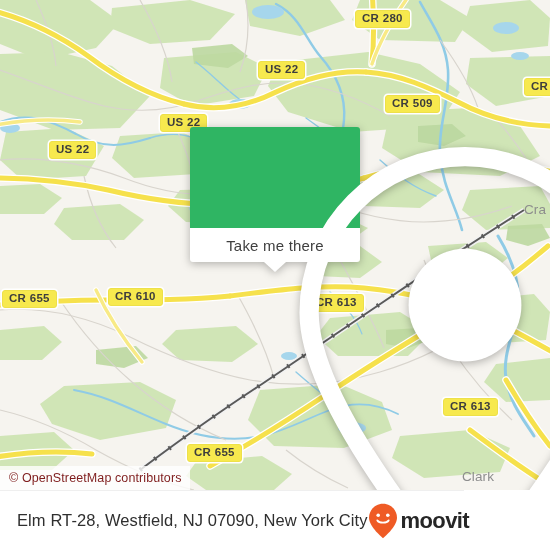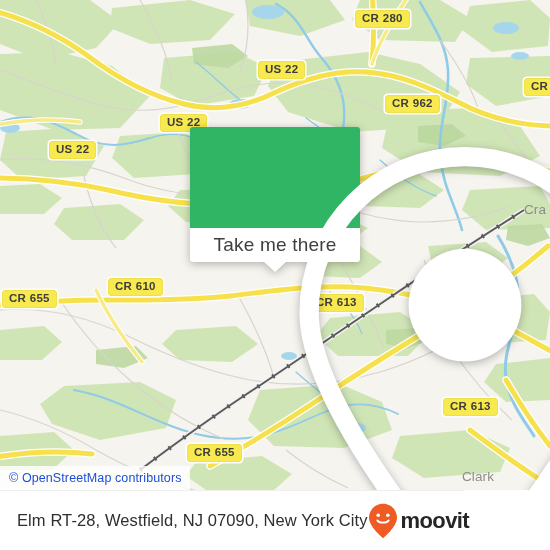--- a/index.html
+++ b/index.html
@@ -88,21 +88,21 @@
     height: 34px;
     background: #ffffff;
     border-radius: 0 0 3px 3px;
     display: flex;
     align-items: center;
     justify-content: center;
     position: relative;
   }
   #popup-label {
     color: #3f3f3f;
-    font-size: 19px;
+    font-size: 15px;
     letter-spacing: .2px;
   }
   #popup-tail {
     position: absolute;
     left: 50%;
     margin-left: -11px;
     bottom: -10px;
     width: 0; height: 0;
     border-left: 11px solid transparent;
     border-right: 11px solid transparent;
@@ -112,21 +112,21 @@
   
   #osm-attribution {
     position: absolute;
     left: 0;
     top: 466px;
     height: 24px;
     display: flex;
     align-items: center;
     padding: 0 8px 0 9px;
     background: rgba(255,255,255,0.80);
-    color: #1d4ed8;
+    color: #7f1d1d;
     font-size: 12.5px;
     letter-spacing: .1px;
   }
 
   
   #footer {
     position: absolute;
     left: 0;
     top: 490px;
     width: 464px;
@@ -329,26 +329,26 @@
           <path d="M140,470 C180,440 222,410 262,384 C306,354 350,324 392,296 C436,266 480,238 524,210" stroke="#5a5a5a" stroke-width="4.4" stroke-dasharray="2 16"></path>
         </g>
       </g>
     </svg>
 
     <div class="place-label" style="left:524px; top:203px; width:40px; text-align:left;">Cra</div>
     <div class="place-label" style="left:452px; top:470px; width:52px;">Clark</div>
 
     <div class="shield" style="left:355px; top:10px;">CR 280</div>
     <div class="shield" style="left:258px; top:61px;">US 22</div>
-    <div class="shield" style="left:385px; top:95px;">CR 962</div>
+    <div class="shield" style="left:385px; top:95px;">CR 509</div>
     <div class="shield" style="left:524px; top:78px;">CR 5</div>
     <div class="shield" style="left:160px; top:114px;">US 22</div>
     <div class="shield" style="left:49px; top:141px;">US 22</div>
     <div class="shield" style="left:2px; top:290px;">CR 655</div>
-    <div class="shield" style="left:108px; top:278px;">CR 610</div>
+    <div class="shield" style="left:108px; top:288px;">CR 610</div>
     <div class="shield" style="left:309px; top:294px;">CR 613</div>
     <div class="shield" style="left:443px; top:398px;">CR 613</div>
     <div class="shield" style="left:187px; top:444px;">CR 655</div>
 
     <div id="popup">
       <div id="popup-head">
         <svg width="54" height="66" viewBox="0 0 54 66">
           <path d="M27 4 C15.4 4 6 13.4 6 25 C6 38.5 27 62 27 62 C27 62 48 38.5 48 25 C48 13.4 38.6 4 27 4 Z" fill="none" stroke="#ffffff" stroke-width="2.6" stroke-linejoin="round"></path>
           <circle cx="27" cy="24" r="7.6" fill="#ffffff"></circle>
         </svg>

